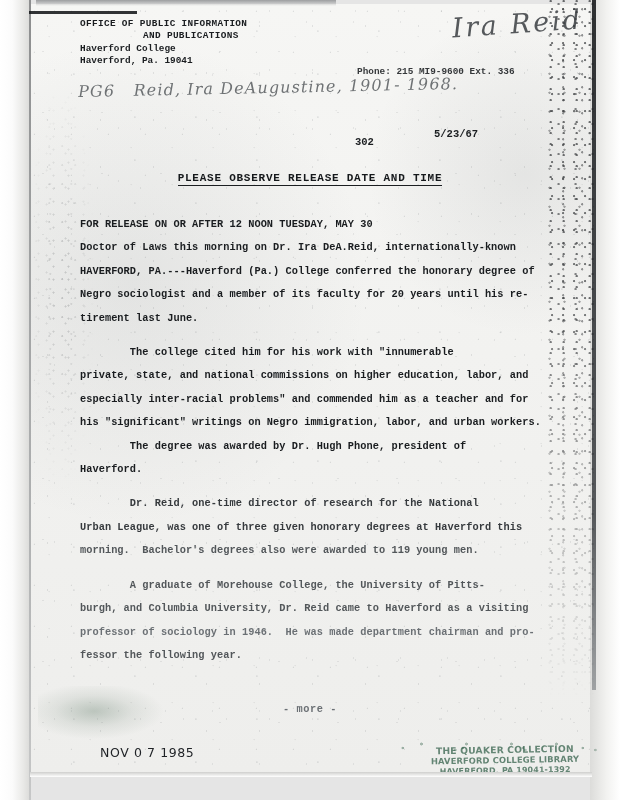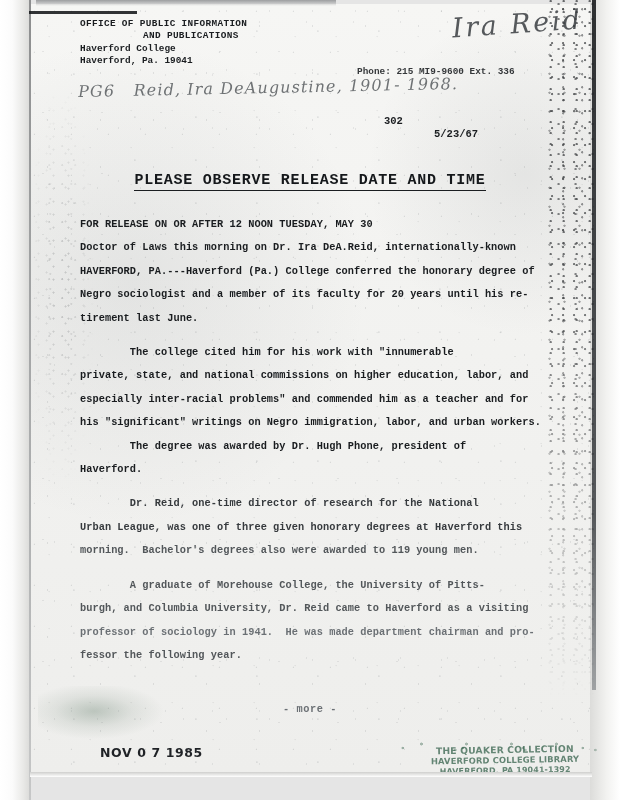--- a/index.html
+++ b/index.html
@@ -191,42 +191,41 @@
     left: 78px; top: 78px;
     font-size: 16px;
     letter-spacing: 1.1px;
     transform: rotate(-1.2deg);
     opacity: .72;
     color: #3c4145;
   }
 
   #docnum {
     position: absolute;
-    left: 355px; top: 115px;
+    left: 355px; top: 136px;
     font-size: 10.5px;
     font-weight: 700;
     color: #1b1e21;
     white-space: pre;
-    margin-left: 29px;
   }
   #docdate {
     position: absolute;
     left: 434px; top: 128px;
     font-size: 10.5px;
     font-weight: 700;
     color: #1b1e21;
     white-space: pre;
   }
 
   #release-title {
     position: absolute;
     left: 0; top: 172px;
     width: 620px;
     text-align: center;
-    font-size: 15px;
+    font-size: 11px;
     font-weight: 700;
     letter-spacing: .75px;
     color: #15181b;
   }
   #release-title span {
     border-bottom: 1.6px solid #1b1e21;
     padding-bottom: 1px;
   }
 
   #body {
@@ -261,21 +260,21 @@
     letter-spacing: .6px;
     margin-top: 48px;
   }
 
   
   #date-stamp {
     position: absolute;
     left: 100px; top: 745px;
     font-family: "DejaVu Sans", "Liberation Sans", sans-serif;
     font-size: 12.5px;
-    font-weight: 700;
+    font-weight: 400;
     letter-spacing: .6px;
     color: #1f2226;
     white-space: pre;
   }
 
   #library-stamp {
     position: absolute;
     left: 415px; top: 744px;
     width: 180px;
     text-align: center;
@@ -366,21 +365,21 @@
       <div class="ln">his "significant" writings on Negro immigration, labor, and urban workers.</div>
       <div class="ln">        The degree was awarded by Dr. Hugh Phone, president of</div>
       <div class="ln">Haverford.</div>
       <div class="gap"></div>
       <div class="ln fade1">        Dr. Reid, one-time director of research for the National</div>
       <div class="ln fade1">Urban League, was one of three given honorary degrees at Haverford this</div>
       <div class="ln fade2">morning.  Bachelor's degrees also were awarded to 119 young men.</div>
       <div class="gap"></div>
       <div class="ln fade2">        A graduate of Morehouse College, the University of Pitts-</div>
       <div class="ln fade2">burgh, and Columbia University, Dr. Reid came to Haverford as a visiting</div>
-      <div class="ln fade3">professor of sociology in 1941.  He was made department chairman and pro-</div>
+      <div class="ln fade3">professor of sociology in 1946.  He was made department chairman and pro-</div>
       <div class="ln fade2">fessor the following year.</div>
     </div>
 
   <div id="more-mark">- more -</div>
 
   <div id="date-stamp">NOV 0 7 1985</div>
 
   <div class="stamp-fleck"></div>
   <div id="library-stamp">
     <div class="st-line st1">THE QUAKER COLLECTION</div>

